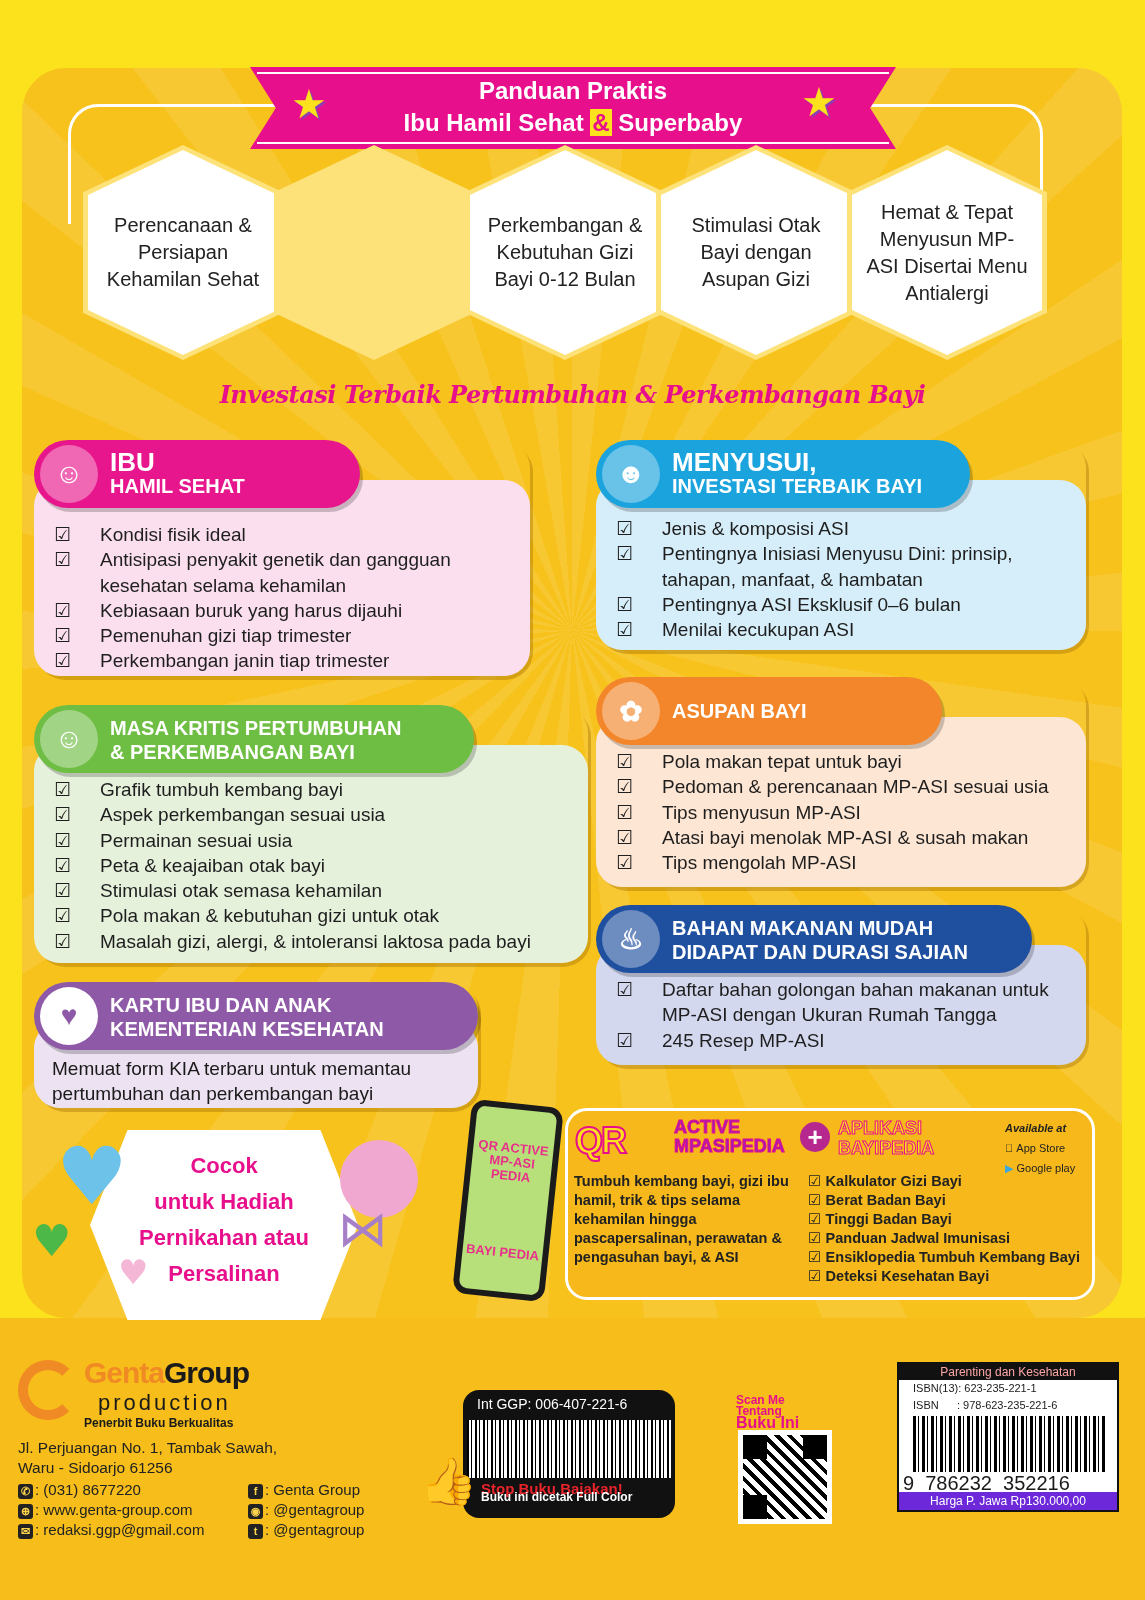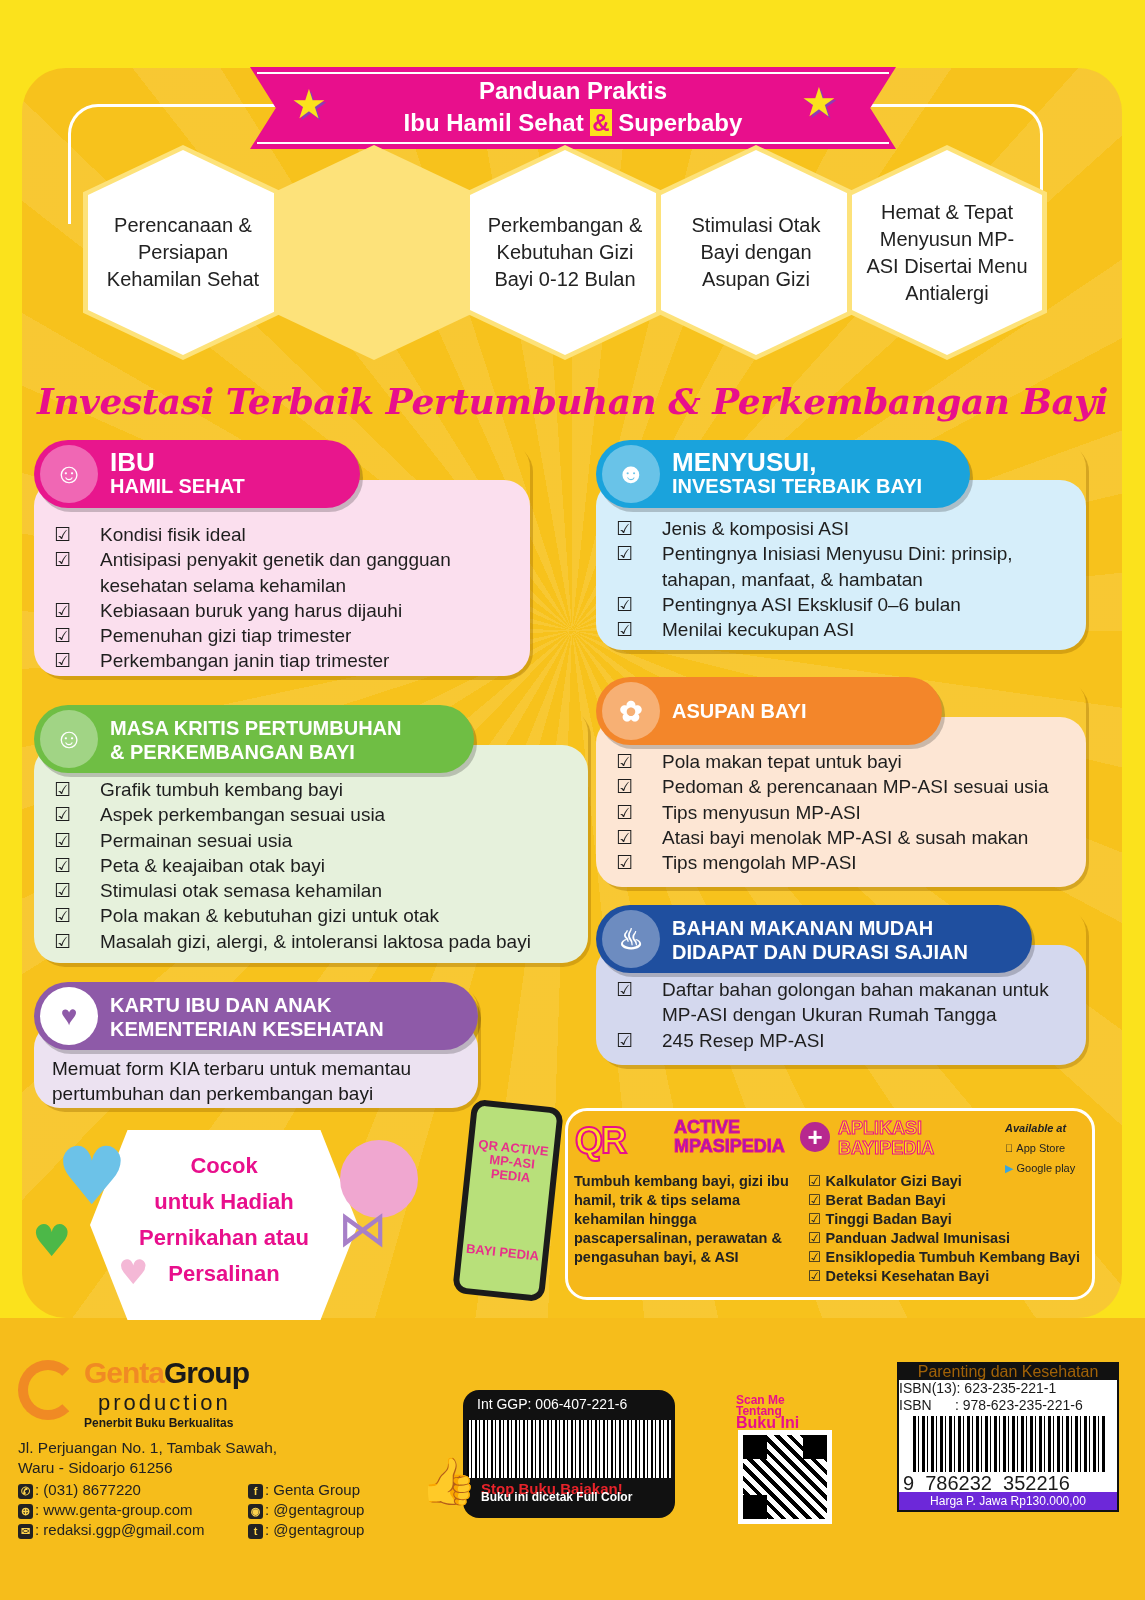--- a/index.html
+++ b/index.html
@@ -9,21 +9,21 @@
 .lower{position:absolute;left:0;top:1318px;width:1145px;height:282px;background:#f6bd1b}
 .frame{position:absolute;left:68px;top:104px;width:975px;height:120px;border:3px solid #fff;border-bottom:none;border-radius:30px 30px 0 0}
 .ribbon{position:absolute;left:250px;top:67px;width:646px;height:82px;background:#e80f8c;clip-path:polygon(0 0,100% 0,96% 50%,100% 100%,0 100%,4% 50%);}
 .ribbon-inner{position:absolute;left:7px;top:5px;right:7px;bottom:5px;border-top:2px solid #fff;border-bottom:2px solid #fff}
 .ribbon-text{position:absolute;left:0;right:0;top:8px;text-align:center;color:#fff;font-weight:bold;font-size:24px;line-height:32px}
 .amp{background:#fbe21c;color:#e80f8c;padding:0 2px}
 .star{position:absolute;top:22px;width:38px;height:38px;color:#fbe21c;font-size:40px;line-height:38px;text-align:center;text-shadow:2px 2px 0 #8a3fb5}
 .hexes{position:absolute;left:88px;top:150px;width:960px;height:210px}
 .hex{position:absolute;top:0;width:190px;height:205px;background:#fff;clip-path:polygon(50% 0,100% 22%,100% 78%,50% 100%,0 78%,0 22%);display:flex;align-items:center;justify-content:center;text-align:center;font-size:20px;line-height:27px;color:#222;padding:0 14px}
 .hex-border{position:absolute;top:-5px;width:200px;height:215px;background:#fde27a;clip-path:polygon(50% 0,100% 22%,100% 78%,50% 100%,0 78%,0 22%)}
-.tagline{position:absolute;left:0;width:1145px;top:380px;text-align:center;color:#e80f8c;font-family:"DejaVu Serif",serif;font-style:italic;font-weight:bold;font-size:36px;letter-spacing:-0.5px}
+.tagline{position:absolute;left:0;width:1145px;top:380px;text-align:center;color:#e80f8c;font-family:"DejaVu Serif",serif;font-style:italic;font-weight:bold;font-size:24px;letter-spacing:-0.5px}
 .card{position:absolute;border-radius:28px;box-shadow:3px 4px 0 rgba(150,100,0,0.35)}
 .card .body{position:absolute;left:0;right:0;bottom:0;border-radius:26px}
 .card .head{position:absolute;left:0;top:0;height:68px;border-radius:34px;color:#fff;font-weight:bold;box-shadow:3px 4px 0 rgba(0,0,0,0.2)}
 .head .icon{position:absolute;left:6px;top:5px;width:58px;height:58px;border-radius:50%;background:rgba(255,255,255,0.35);display:flex;align-items:center;justify-content:center;font-size:28px;color:#fff}
 .head .ttl{position:absolute;left:76px;top:10px;font-size:20px;line-height:24px;white-space:nowrap}
 .head .ttl .big{font-size:26px}
 ul.checks{list-style:none;position:absolute;left:20px;right:12px}
 ul.checks li{position:relative;padding-left:46px;font-size:19px;line-height:25.3px;color:#1e1e1e}
 ul.checks li::before{content:"\2611";position:absolute;left:0;top:0;font-family:"DejaVu Sans",sans-serif;font-size:19px}
 .gift{position:absolute;left:90px;top:1130px;width:268px;height:190px;background:#fff;clip-path:polygon(14% 0,86% 0,100% 50%,86% 100%,14% 100%,0 50%)}
@@ -59,22 +59,22 @@
 .thumb{position:absolute;left:420px;top:1454px;font-size:46px;color:#f2c28f;font-family:"DejaVu Sans",sans-serif}
 .scan{position:absolute;left:736px;top:1395px;color:#e80f8c;font-weight:bold;font-size:12px;line-height:11px}
 .scan .b{font-size:16px}
 .qr{position:absolute;left:738px;top:1430px;width:94px;height:94px;background:#fff;padding:5px}
 .qr .g{width:100%;height:100%;background:
  linear-gradient(#000,#000) 0 0/24px 24px no-repeat,
  linear-gradient(#000,#000) 100% 0/24px 24px no-repeat,
  linear-gradient(#000,#000) 0 100%/24px 24px no-repeat,
  repeating-linear-gradient(45deg,#000 0 4px,#fff 4px 9px);}
 .isbn{position:absolute;left:897px;top:1362px;width:222px;height:150px;background:#fff;border:2px solid #111}
-.isbn-cat{background:#111;color:#a16207;text-align:center;font-size:16px;line-height:16px}
-.isbn-line{font-size:14px;line-height:17px}
+.isbn-cat{background:#111;color:#fca5a5;text-align:center;font-size:12px;line-height:16px}
+.isbn-line{font-size:11px;padding-left:14px;line-height:17px}
 .isbn-bars{position:absolute;left:14px;top:52px;width:194px;height:60px;background:repeating-linear-gradient(90deg,#000 0 3px,#fff 3px 5px,#000 5px 6px,#fff 6px 9px)}
 .isbn-num{position:absolute;left:4px;top:108px;font-size:20px;width:212px;background:#fff;line-height:22px}
 .isbn-price{position:absolute;left:0;right:0;bottom:0;background:#6d28d9;color:#fff;font-size:12px;text-align:center;line-height:18px}
 </style>
 </head>
 <body>
 
 <div class="panel">
     <div class="rays"></div>
   </div>

